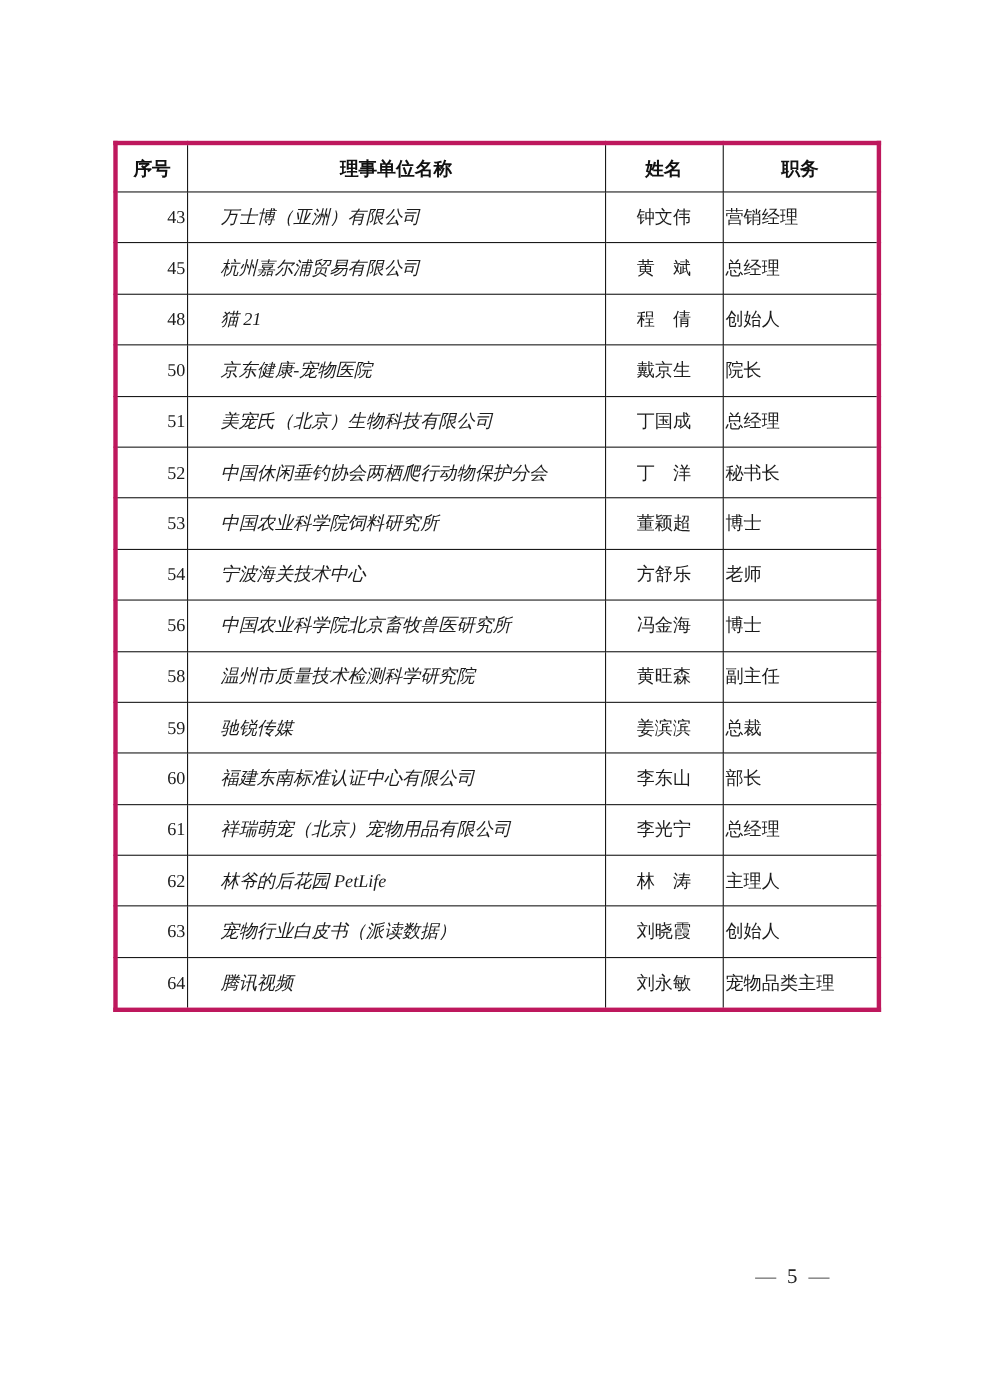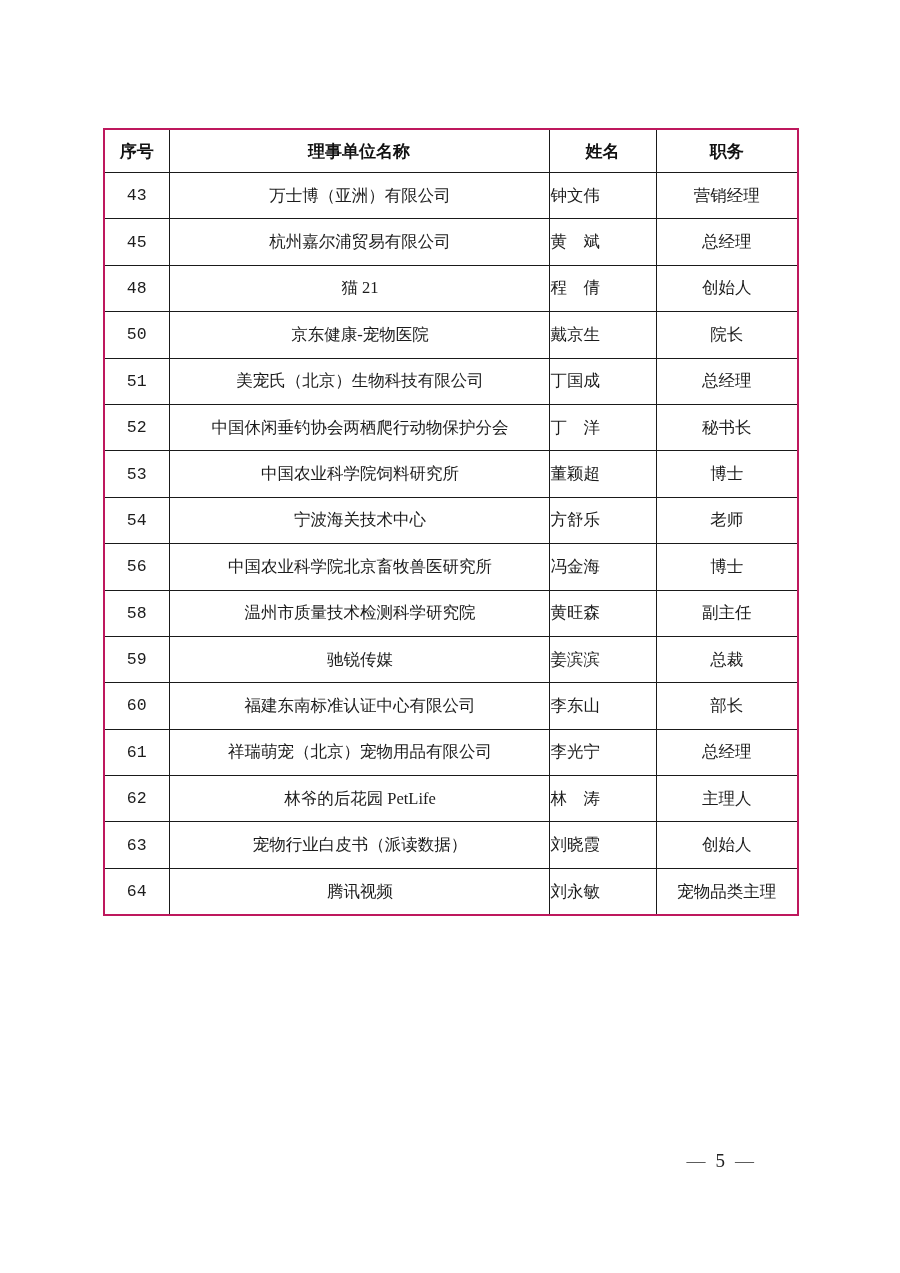--- a/index.html
+++ b/index.html
@@ -25,21 +25,21 @@
     table-layout: fixed;
   }
   table.members th,
   table.members td {
     border: 1.6px solid #1a1a1a;
     vertical-align: middle;
     overflow: hidden;
     white-space: nowrap;
   }
   table.members {
-    border: 2px solid #be185d;
+    border: 4px solid #be185d;
   }
   table.members th {
     height: 40px;
     font-family: "Liberation Sans", "DejaVu Sans", sans-serif;
     font-weight: bold;
     font-size: 17px;
     text-align: center;
     color: #111111;
     background: #ffffff;
   }
@@ -47,36 +47,37 @@
     height: 43.4px;
     font-size: 16.5px;
     color: #1c1c1c;
   }
   .col-index { width: 65px; }
   .col-unit  { width: 380px; }
   .col-name  { width: 107px; }
   .col-title { width: 142px; }
 
   td.c-index {
+    text-align: right;
+    font-family: Liberation Serif, serif;
+    font-size: 16px;
+    margin-left: 27px;
+  }
+  td.c-unit {
+    text-align: left;
+    padding-left: 30px;
+    padding-right: 4px;
+    font-style: italic;
+  }
+  td.c-name {
     text-align: center;
     font-family: Liberation Mono, monospace;
-    font-size: 16px;
-    margin-left: 27px;
-  }
-  td.c-unit {
-    text-align: center;
-    padding-left: 6px;
-    padding-right: 4px;
-  }
-  td.c-name {
+  }
+  td.c-title {
     text-align: left;
-    font-family: Liberation Mono, monospace;
-  }
-  td.c-title {
-    text-align: center;
     padding-left: 2px;
     padding-right: 2px;
   }
   .page-footer {
     position: absolute;
     top: 1150px;
     right: 136px;
     font-size: 19px;
     color: #333333;
     font-family: "Liberation Serif", "DejaVu Serif", serif;

